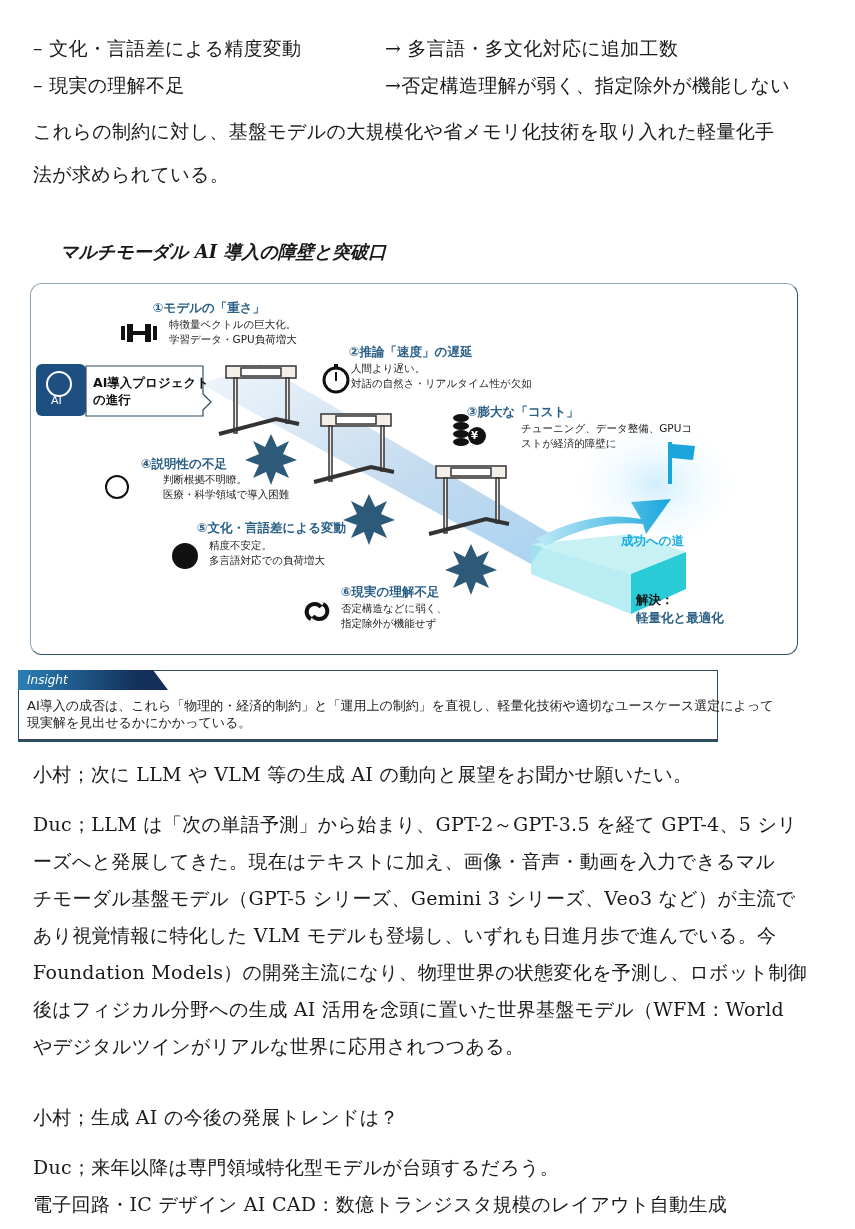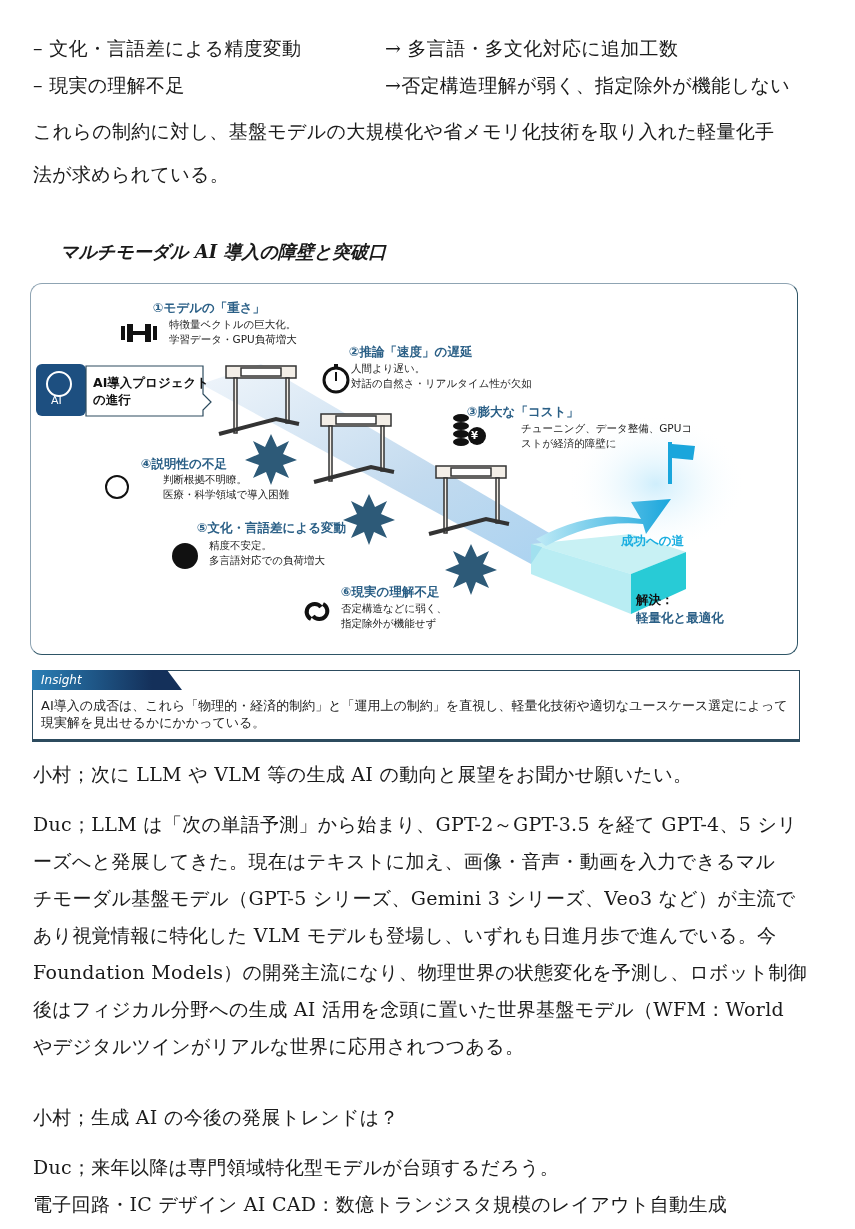--- a/index.html
+++ b/index.html
@@ -10,21 +10,21 @@
     .col2 { position: absolute; left: 352px; }
 
     .fig-title { position: absolute; left: 60px; top: 240px; font-size: 18px; font-style: italic; font-weight: bold; color: #1a1a1a; white-space: nowrap; }
 
     .frame { position: absolute; left: 30px; top: 283px; width: 768px; height: 372px; border: 1.5px solid #8fa4b3; border-right-color: #2e5566; border-bottom-color: #2e5566; border-radius: 12px; background: #fff; overflow: hidden; }
 
     .sans { font-family: "DejaVu Sans", "Liberation Sans", sans-serif; }
     .obs-head { position: absolute; font-size: 12.5px; font-weight: bold; color: #2a5f86; white-space: nowrap; }
     .obs-text { position: absolute; font-size: 10.5px; line-height: 15px; color: #222; white-space: nowrap; }
 
-    .insight { position: absolute; left: 32px; top: 670px; width: 768px; height: 72px; border: 1.5px solid #2c4b5e; border-bottom-width: 3px; background: #fff; }
+    .insight { position: absolute; left: 18px; top: 670px; width: 700px; height: 72px; border: 1.5px solid #2c4b5e; border-bottom-width: 3px; background: #fff; }
     .insight-tab { position: absolute; left: -1px; top: -1px; width: 150px; height: 20px; background: linear-gradient(90deg, #2a7fb6 0%, #14305a 80%); clip-path: polygon(0 0, 90% 0, 100% 100%, 0 100%); }
     .insight-tab-label { position: absolute; left: 8px; top: 2px; font-size: 12px; font-style: italic; color: #fff; }
     .insight-text { position: absolute; left: 8px; top: 26px; width: 750px; font-size: 13px; line-height: 17px; color: #222; }
 
     .para { position: absolute; left: 33px; width: 790px; font-size: 19px; line-height: 37px; letter-spacing: 0.3px; }
   </style>
 </head>
 <body>
 
 <div class="line" style="top:36px;">

